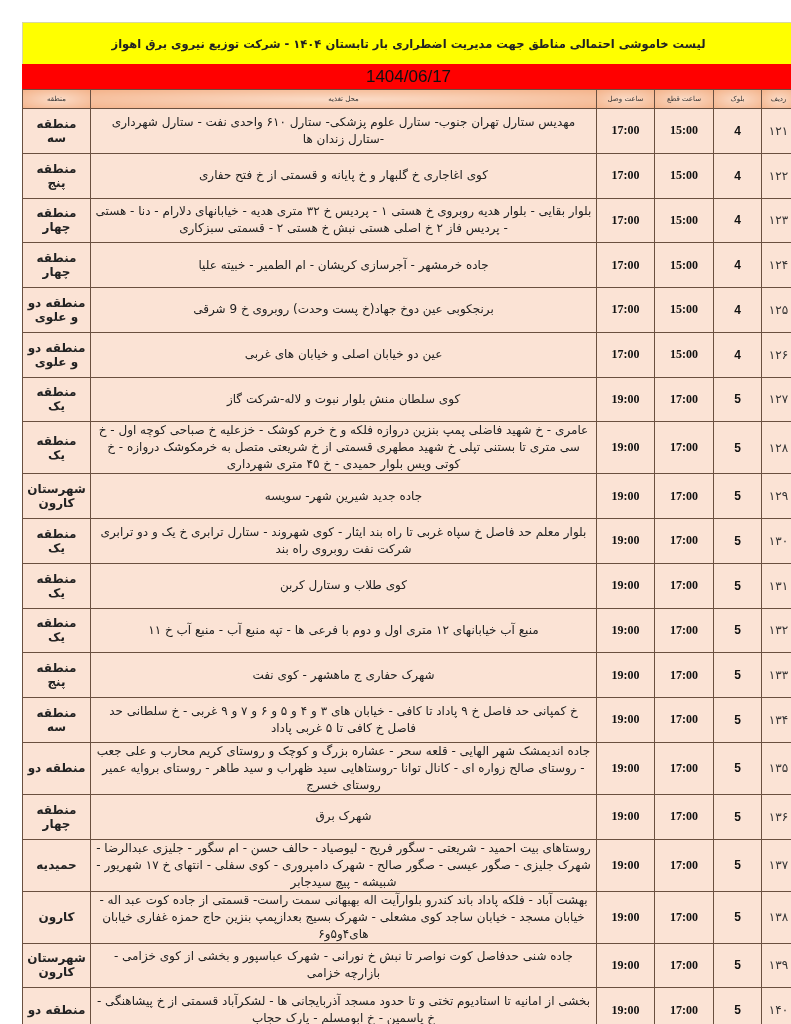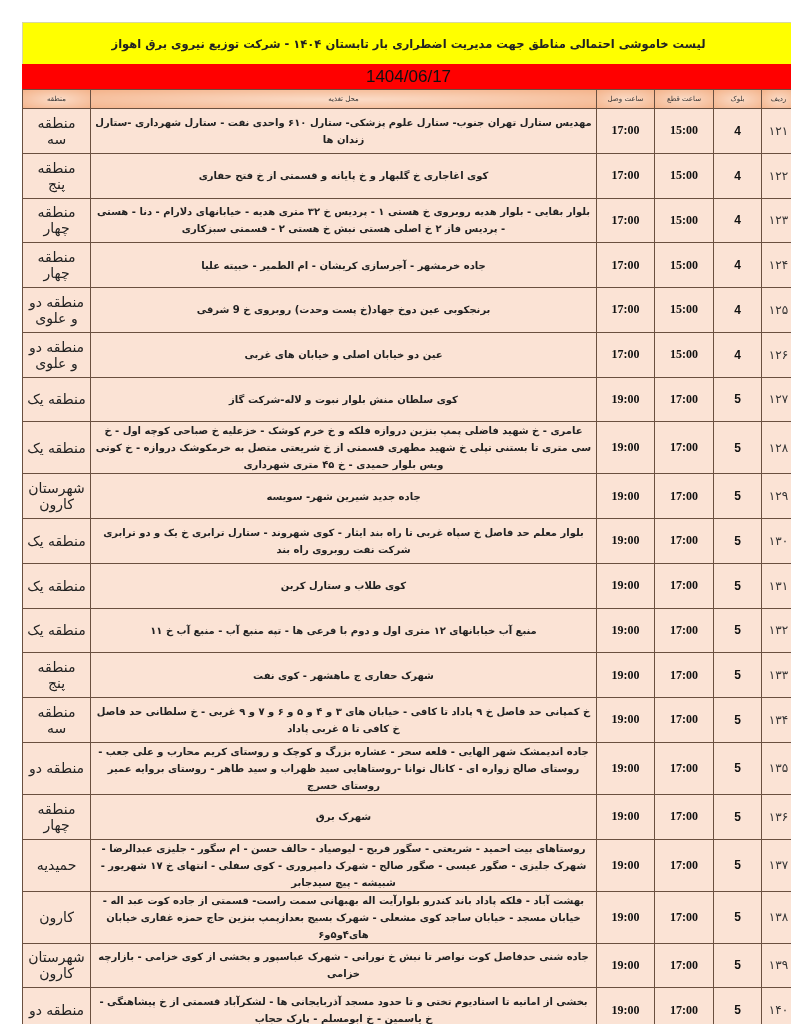--- a/index.html
+++ b/index.html
@@ -3,22 +3,22 @@
 <meta charset="utf-8">
 <style>
   html, body { margin:0; padding:0; background:#ffffff; }
   body { width:791px; height:1024px; position:relative; overflow:hidden; font-family:"DejaVu Sans", sans-serif; }
   .sheet { position:absolute; left:9px; top:22px; width:773px;padding-left:13px; }
   .title-bar { height:41px; background:#ffff00; border:1px solid #d8d8a0; border-bottom:none; display:flex; align-items:center; justify-content:center; direction:rtl; font-size:11.5px; color:#222; font-weight:bold; }
   .date-bar { height:25px; background:#ff0000; display:flex; align-items:center; justify-content:center; font-family:"Liberation Sans", sans-serif; font-weight:normal; font-size:17px; color:#111; }
   table { border-collapse:collapse; width:773px; table-layout:fixed; direction:ltr; }
   th { height:18px; background:radial-gradient(ellipse at center, #fbdcc8 0%, #f4b48c 100%); border:1px solid #6a5040; font-size:7px; font-weight:normal; color:#333; direction:rtl; padding:0;margin-left:16px; }
   td { height:43.75px; background:#fbe3d5; border:1px solid #6a5040; text-align:center; vertical-align:middle; padding:0 4px; }
-  td.region { font-size:14px; font-weight:normal; color:#222; direction:rtl; }
-  td.loc { font-size:10px; font-weight:bold; color:#222; direction:rtl; line-height:17px; }
+  td.region { font-size:12px; font-weight:bold; color:#222; direction:rtl; }
+  td.loc { font-size:12px; font-weight:normal; color:#222; direction:rtl; line-height:17px; }
   td.time { font-family:Liberation Serif, serif; font-weight:bold; font-size:12px; color:#111; }
   td.block { font-family:"Liberation Sans", sans-serif; font-weight:bold; font-size:12px; color:#111; }
   td.row { font-size:12px; color:#333; }
 </style>
 </head>
 <body>
 
 <div class="sheet">
   <div class="title-bar">لیست خاموشی احتمالی مناطق جهت مدیریت اضطراری بار تابستان ۱۴۰۴ - شرکت توزیع نیروی برق اهواز</div>
   <div class="date-bar">1404/06/17</div>

